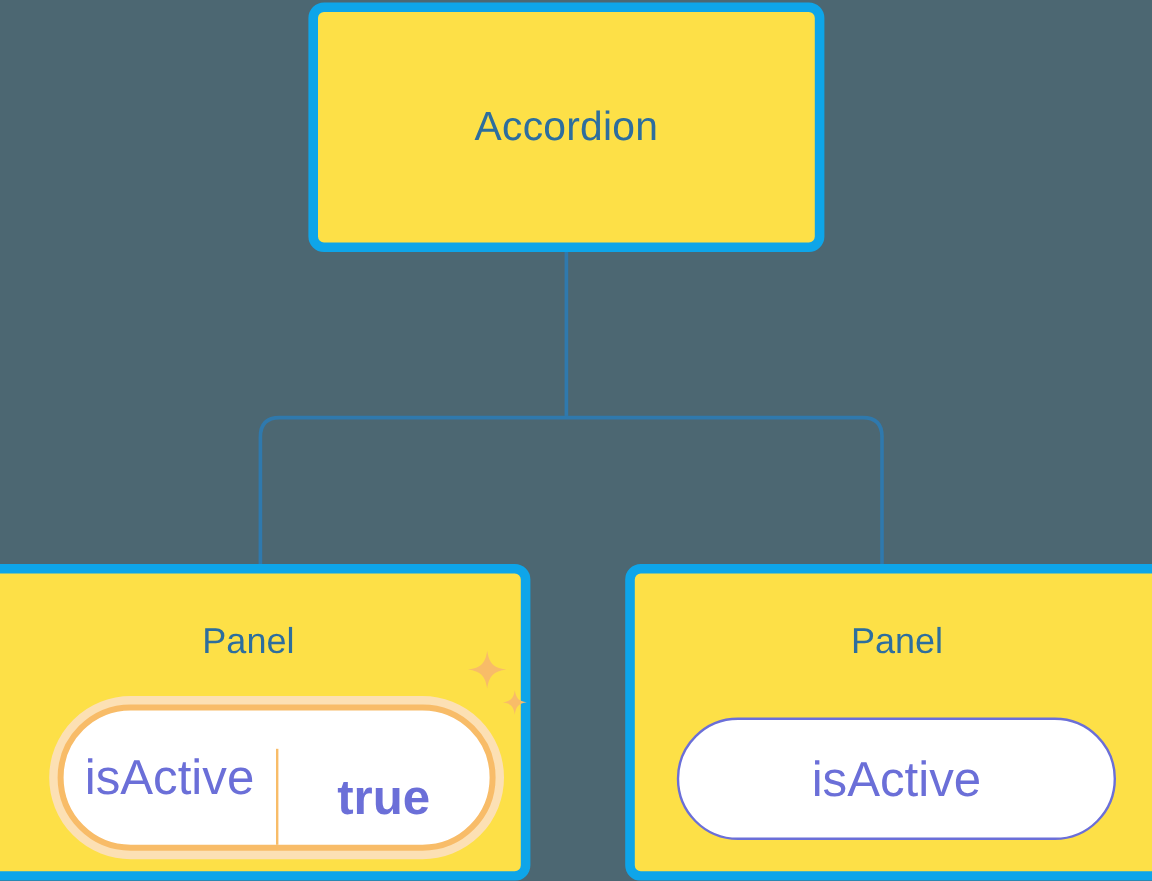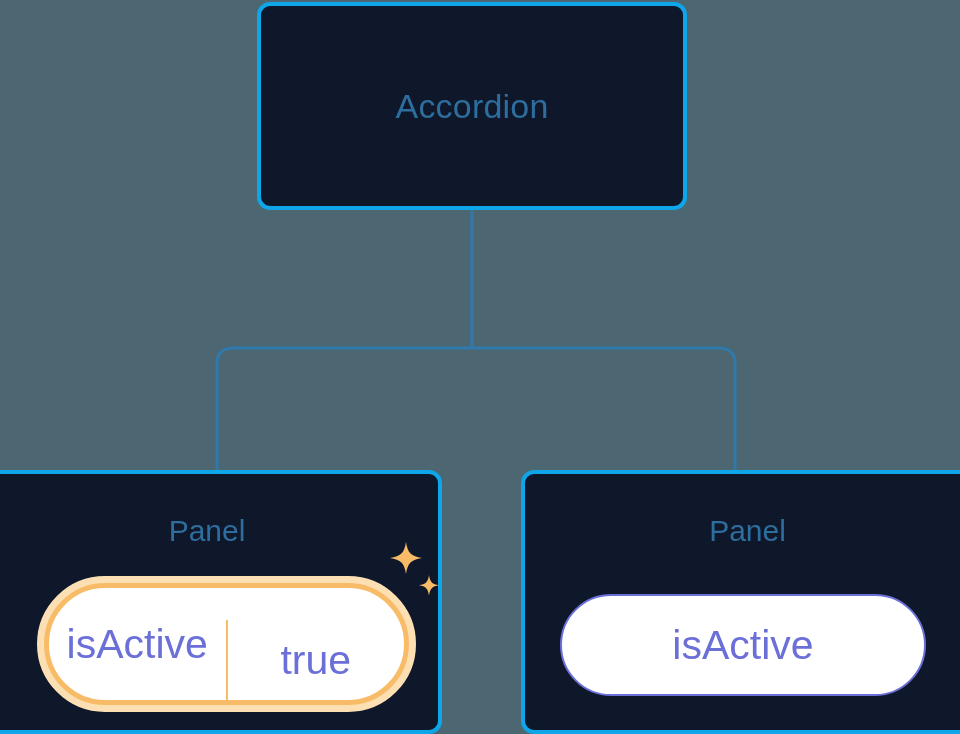--- a/index.html
+++ b/index.html
@@ -25,22 +25,22 @@
     left: 0;
     top: 0;
     width: 960px;
     height: 734px;
     pointer-events: none;
   }
 
   
   .node {
     position: absolute;
-    background: #0f172a;
-    border: 4px solid #0ea5e9;
+    background: #fde047;
+    border: 8px solid #0ea5e9;
     border-radius: 13px;
     box-sizing: border-box;
   }
 
   .node-root {
     left: 257px;
     top: 2px;
     width: 430px;
     height: 208px;
     display: flex;
@@ -130,21 +130,21 @@
     align-items: center;
     justify-content: center;
     color: #6b6fd8;
     font-size: 41px;
     line-height: 1;
     white-space: nowrap;
     box-sizing: border-box;
   }
   .pill-cell.key { font-weight: 400; }
   .pill-cell.val { font-weight: 400; }
-  .pill-cell.val-bold { font-weight: 400; margin-top: 32px; }
+  .pill-cell.val-bold { font-weight: 700; margin-top: 32px; }
 
   .pill-plain .pill-cell.val {
     border-left: 2px solid #6b6fd8;
   }
   .pill-highlight-inner .pill-cell.val-bold {
     border-left: 2px solid #f8bc68;
   }
 
   
   .sparkles {

